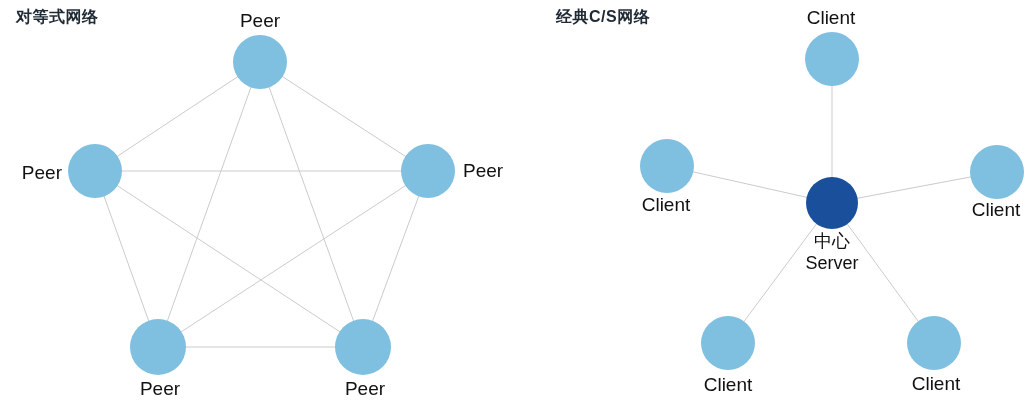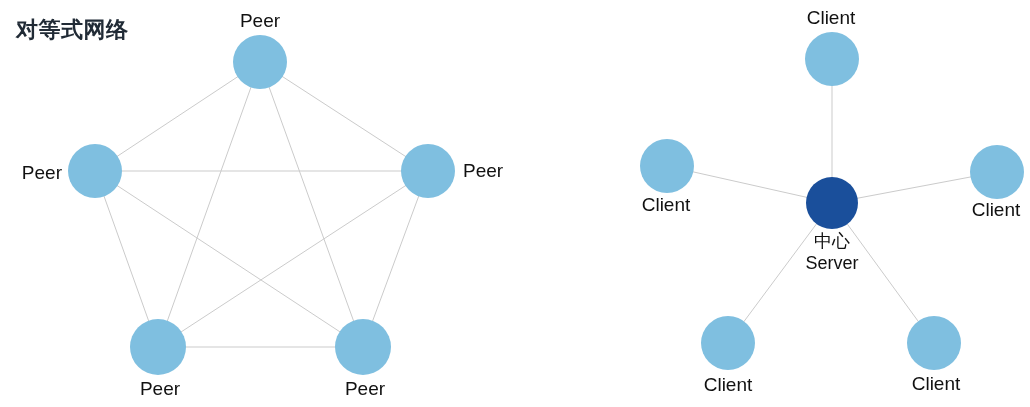--- a/index.html
+++ b/index.html
@@ -10,22 +10,22 @@
   }
   .canvas {
     position: relative;
     width: 1030px;
     height: 407px;
     background: #ffffff;
     overflow: hidden;
   }
   .diagram-title {
     position: absolute;
-    top: 15px;
-    font-size: 22px;
+    top: 7px;
+    font-size: 16px;
     font-weight: bold;
     color: var(--title_text, #212B36);
     letter-spacing: 0.5px;
     white-space: nowrap;
   }
   .diagram-title.p2p { left: 16px; }
   .diagram-title.cs  { left: 556px; }
   svg { position: absolute; left: 0; top: 0; }
   .edge {
     stroke: var(--edge_line, #cccccc);
@@ -48,20 +48,21 @@
     fill: var(--label_text, #111111);
   }
 </style>
 </head>
 <body>
 
 <div class="canvas">
 
   <div class="diagram-title p2p">对等式网络</div>
 
+  <div class="diagram-title cs">经典C/S网络</div>
 
   <svg width="1030" height="407" viewBox="0 0 1030 407">
 
     <g>
       <line class="edge" x1="260" y1="62" x2="95" y2="171"></line>
       <line class="edge" x1="260" y1="62" x2="428" y2="171"></line>
       <line class="edge" x1="260" y1="62" x2="158" y2="347"></line>
       <line class="edge" x1="260" y1="62" x2="363" y2="347"></line>
       <line class="edge" x1="95" y1="171" x2="428" y2="171"></line>
       <line class="edge" x1="95" y1="171" x2="158" y2="347"></line>

